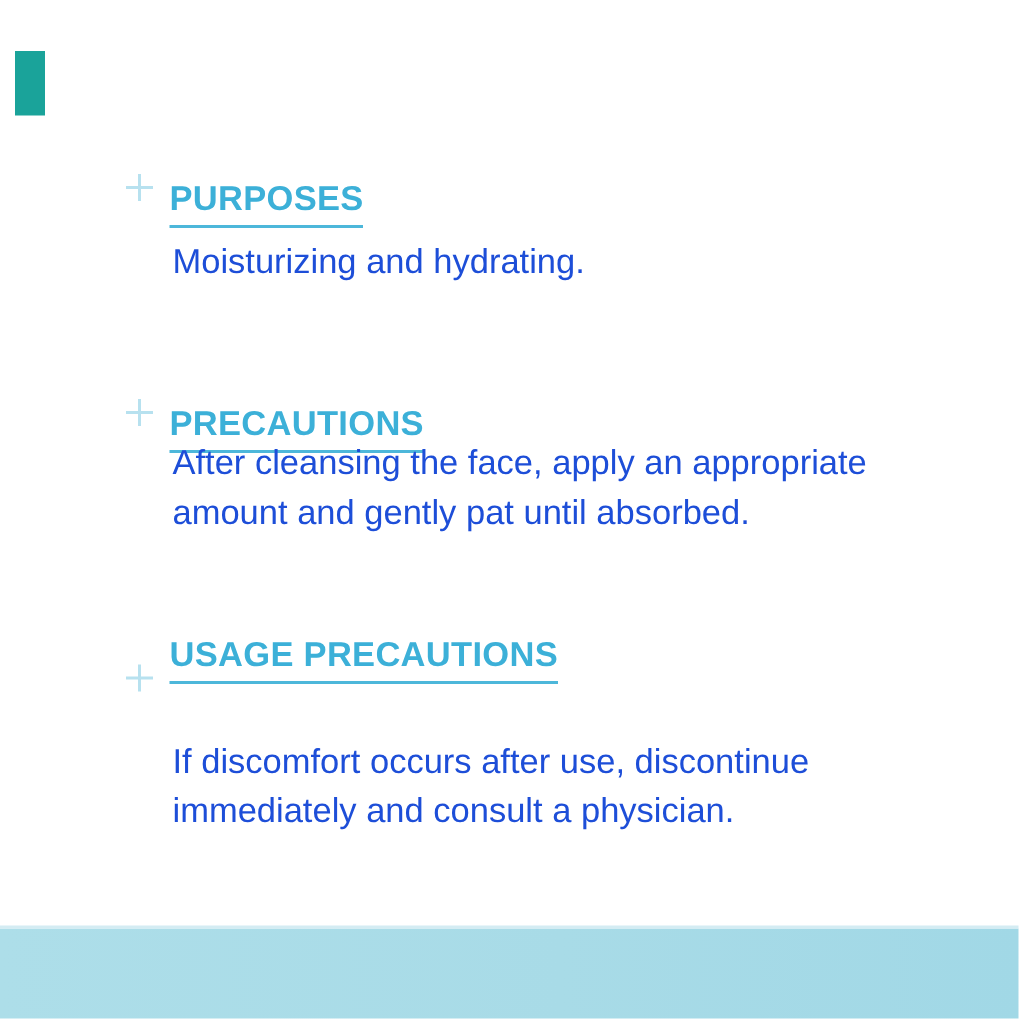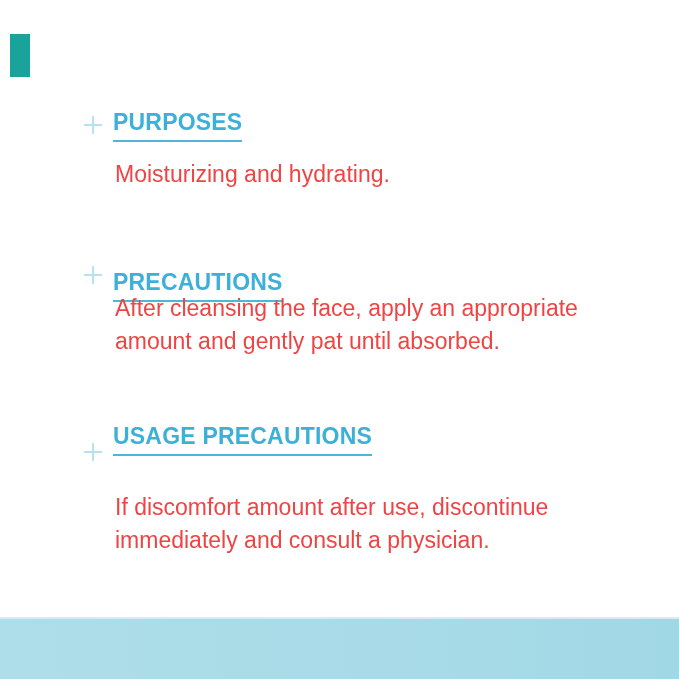--- a/index.html
+++ b/index.html
@@ -44,33 +44,33 @@
     display: inline-block;
     font-size: 23px;
     font-weight: bold;
     line-height: 26px;
     color: #3cb0d8;
     letter-spacing: 0.2px;
     padding-bottom: 5px;
     border-bottom: 2px solid #4db7da;
     white-space: nowrap;
   }
-  .heading-1 { top: 109px; }
+  .heading-1 { top: 119px; }
   .heading-2 { top: 269px; }
   .heading-3 { top: 423px; }
 
   
   p.body-text {
     position: absolute;
     left: 115px;
     margin: 0;
     width: 505px;
     font-size: 23px;
     line-height: 33px;
-    color: #ef4444;
+    color: #1d4ed8;
   }
   .body-1 { top: 158px; }
   .body-2 { top: 292px; }
   .body-3 { top: 491px; }
 
   
   .footer-bar {
     position: absolute;
     left: 0; top: 617px;
     width: 679px; height: 62px;
@@ -87,15 +87,15 @@
 <span class="plus plus-1"></span>
 <h2 class="heading heading-1">PURPOSES</h2>
 <p class="body-text body-1">Moisturizing and hydrating.</p>
 
 <span class="plus plus-2"></span>
 <h2 class="heading heading-2">PRECAUTIONS</h2>
 <p class="body-text body-2">After cleansing the face, apply an appropriate amount and gently pat until absorbed.</p>
 
 <span class="plus plus-3"></span>
 <h2 class="heading heading-3">USAGE PRECAUTIONS</h2>
-<p class="body-text body-3">If discomfort amount after use, discontinue immediately and consult a physician.</p>
+<p class="body-text body-3">If discomfort occurs after use, discontinue immediately and consult a physician.</p>
 
 <div class="footer-bar"></div>
 
 </body></html>

